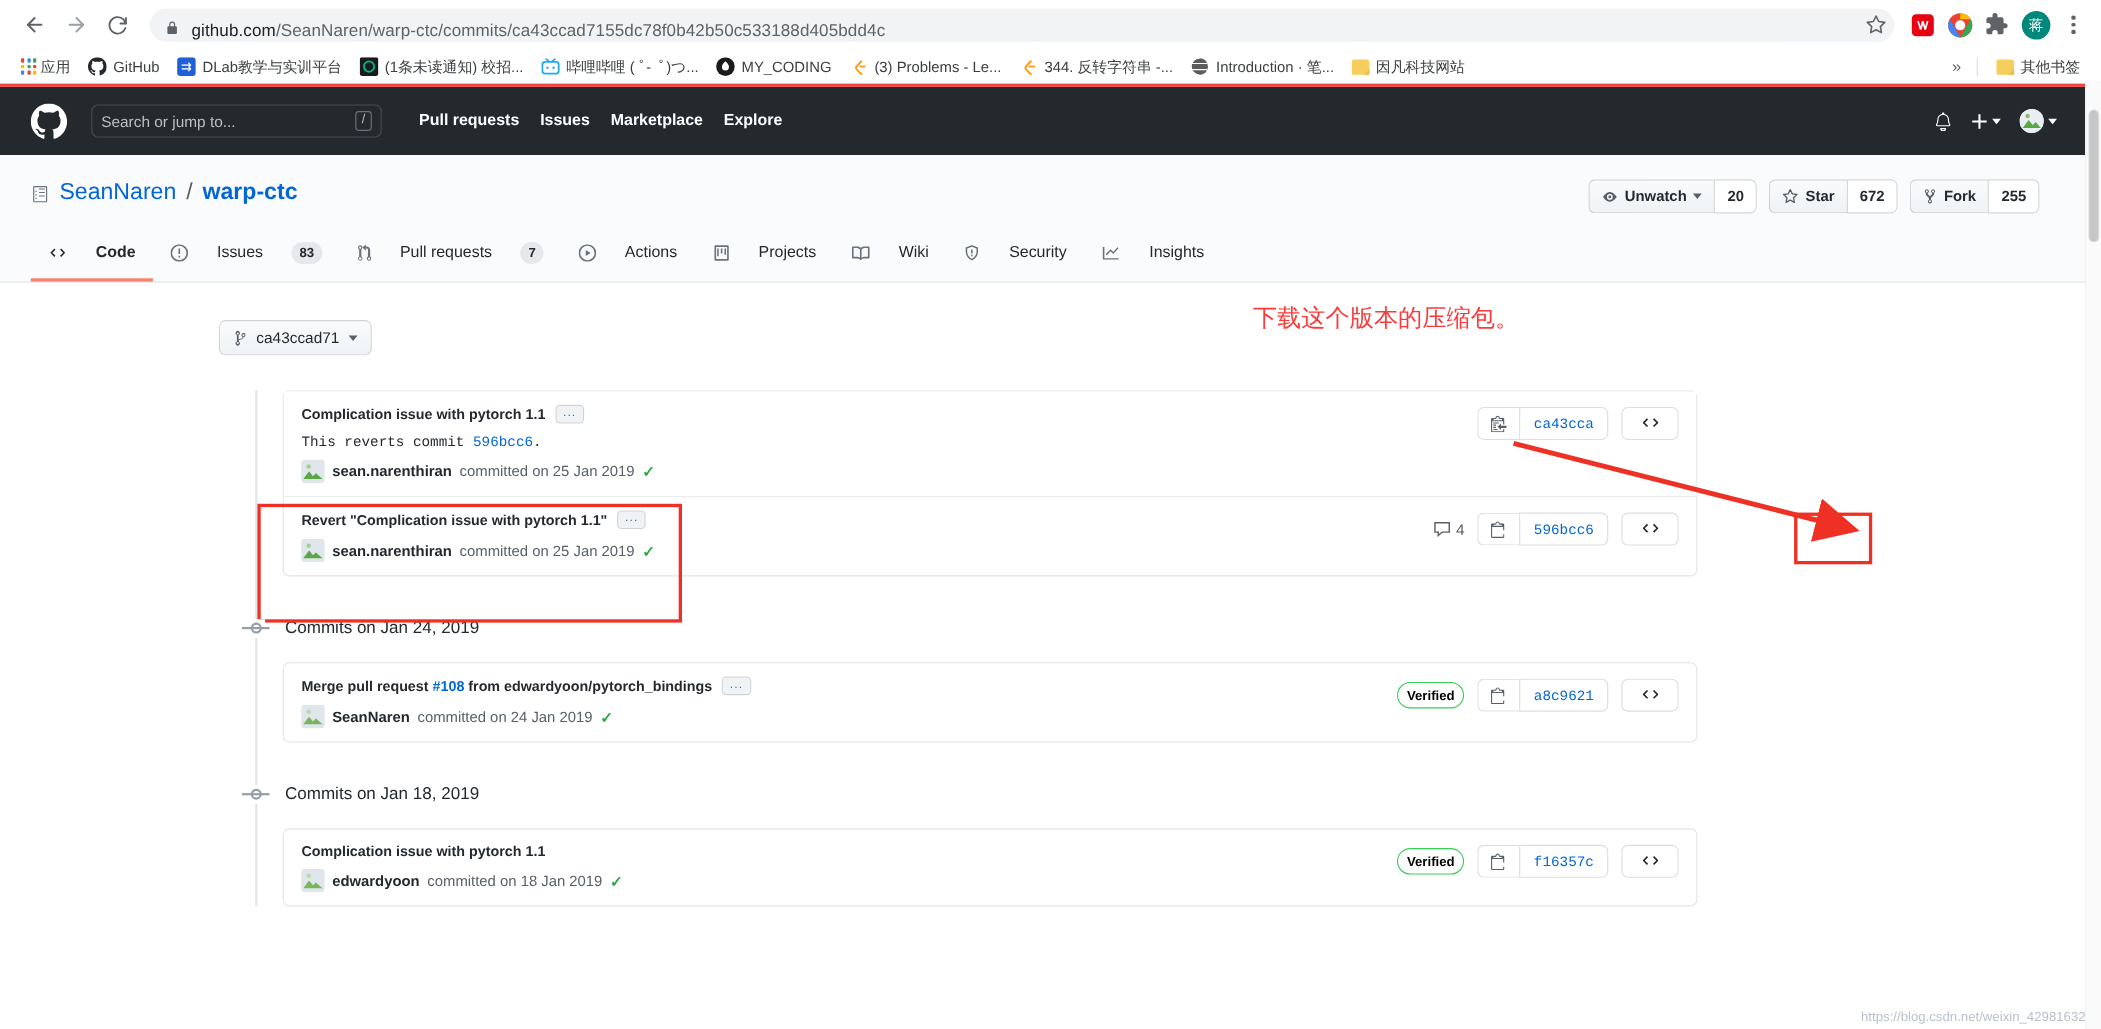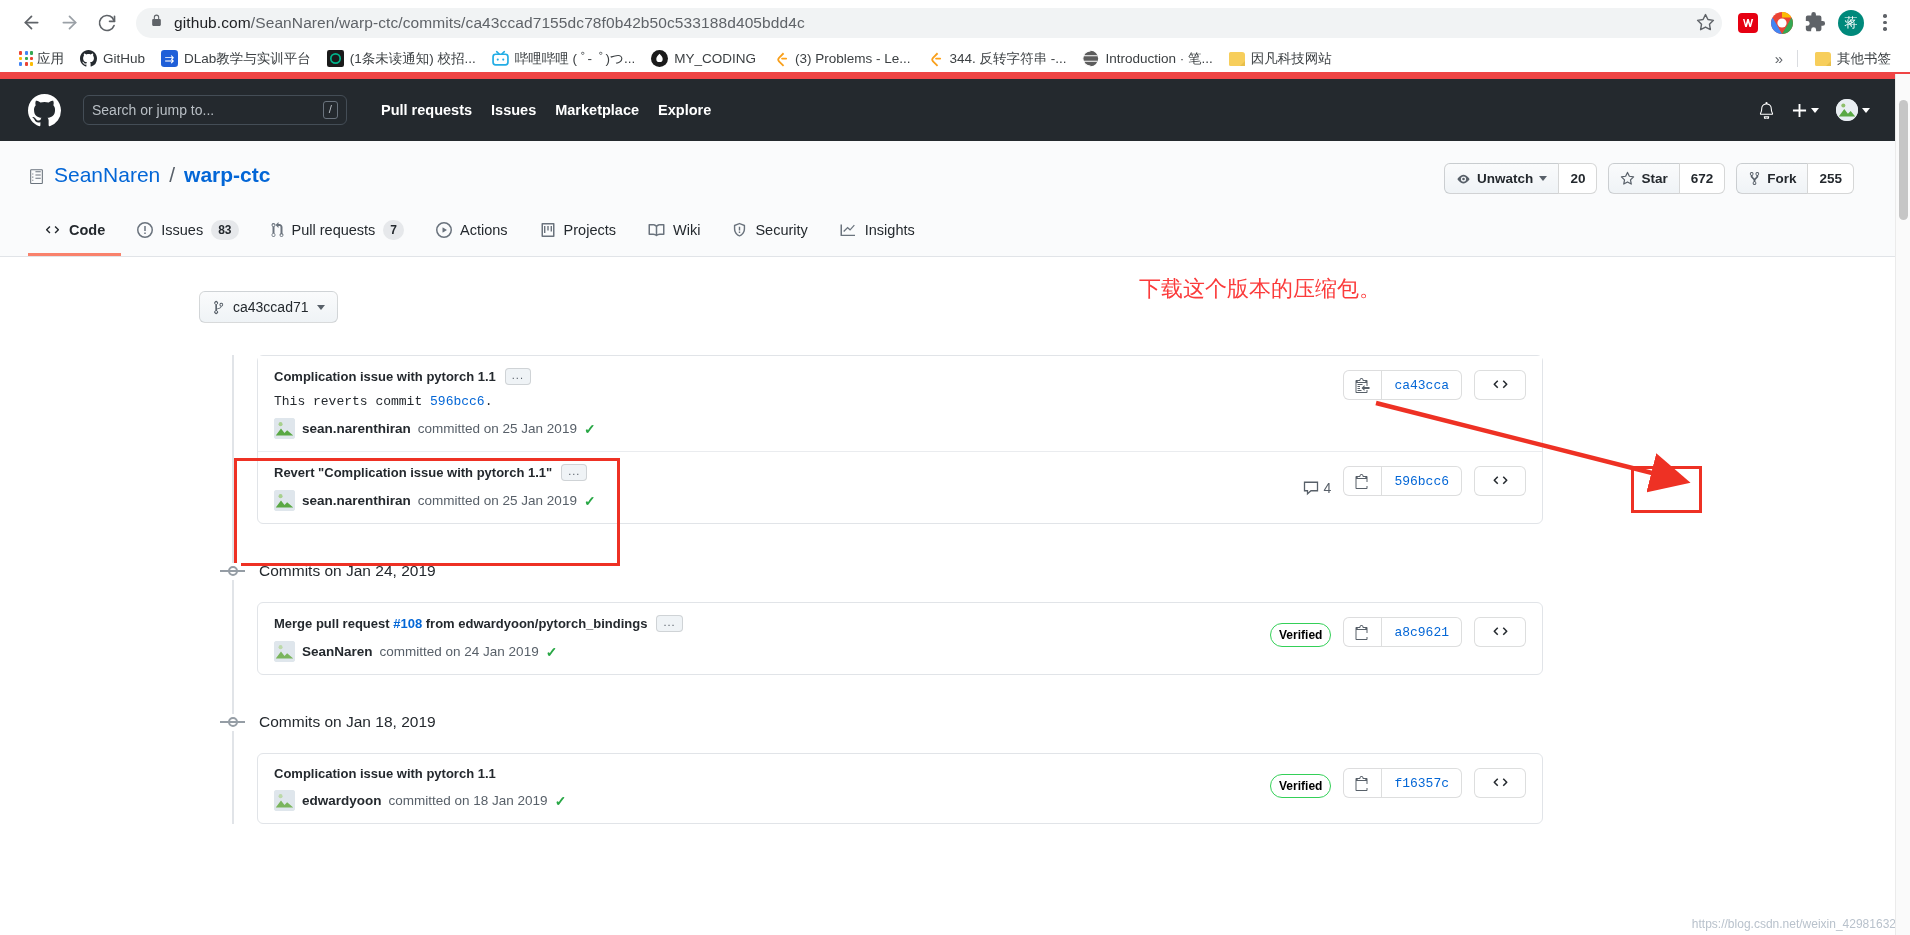--- a/index.html
+++ b/index.html
@@ -17,21 +17,21 @@
     padding: 0 14px; gap: 4px; background: #fff;
   }
   .nav-btn {
     width: 34px; height: 34px; display: flex; align-items: center;
     justify-content: center; border-radius: 50%; color: #5f6368;
     font-size: 19px; flex: 0 0 auto;
   }
   .nav-btn svg { display: block; }
   .omnibox {
     flex: 1 1 auto; height: 30px; background: #f1f3f4; border-radius: 16px;
-    display: flex; align-items: center; padding: 0 14px; margin: 0 6px 0 8px;
+    display: flex; align-items: flex-end; padding: 0 14px; margin: 0 6px 0 8px;
     min-width: 0;
   }
   .lock-icon { margin-right: 11px; flex: 0 0 auto; color: #5f6368; }
   .url-text {
     font-size: 15.5px; color: #202124; white-space: nowrap;
     overflow: hidden; text-overflow: ellipsis; letter-spacing: .1px;
   }
   .url-text .dim { color: #5f6368; }
   .star-btn { margin-left: -44px; z-index: 5; }
   .chrome-right { display: flex; align-items: center; gap: 10px; padding-left: 10px; }
@@ -41,21 +41,21 @@
     color: #fff; font-size: 13px; display: flex; align-items: center;
     justify-content: center; flex: 0 0 auto;
   }
   .kebab { width: 22px; display: flex; flex-direction: column; align-items: center;
            gap: 3px; padding: 2px 0; }
   .kebab i { width: 3.5px; height: 3.5px; background: #5f6368; border-radius: 50%; display: block; }
 
   
   .bookmarks-bar {
     height: 34px; display: flex; align-items: center; padding: 0 12px;
-    gap: 2px; border-bottom: 7px solid #ef4444; background: #fff;
+    gap: 2px; border-bottom: 3px solid #ef4444; background: #fff;
     font-size: 13.5px; color: #3c4043; position: relative;
   }
   .bm {
     display: flex; align-items: center; gap: 6px; padding: 3px 7px;
     border-radius: 4px; white-space: nowrap; max-width: 190px;
   }
   .bm .lbl { overflow: hidden; text-overflow: ellipsis; }
   .bm-ico { width: 17px; height: 17px; flex: 0 0 auto; display: block; }
   .apps-grid { display: grid; grid-template-columns: repeat(3,3.2px); gap: 2.4px; width: 12px; }
   .apps-grid i { width: 3.2px; height: 3.2px; border-radius: 1px; display: block; }
@@ -113,21 +113,21 @@
   .btn-main, .btn-count {
     border: 1px solid rgba(27,31,35,.18); background: linear-gradient(#fafbfc,#eff3f6);
     font-size: 13.5px; color: #24292e; display: flex; align-items: center;
     padding: 0 11px; gap: 6px; white-space: nowrap;
   }
   .btn-main { border-radius: 6px 0 0 6px; border-right: none; font-weight: 600; }
   .btn-count { border-radius: 0 6px 6px 0; background: #fff; font-weight: 600; }
   .btn-main svg { flex: 0 0 auto; }
   .gh-tabs { display: flex; gap: 0; margin-top: 17px; }
   .gh-tab {
-    display: flex; align-items: center; gap: 8px; padding: 9px 16px 13px 16px;
+    display: flex; align-items: center; gap: 26px; padding: 9px 16px 13px 16px;
     font-size: 14.5px; color: #24292e; border-bottom: 3px solid transparent;
     white-space: nowrap;
   }
   .gh-tab.active { font-weight: bold; border-bottom-color: #f9826c; }
   .gh-tab svg { fill: #6a737d; flex: 0 0 auto; }
   .gh-tab.active svg { fill: #24292e; }
   .counter {
     background: rgba(209,213,218,.5); border-radius: 20px; font-size: 12px;
     padding: 1px 7px; color: #24292e; font-weight: 600; line-height: 1.5;
   }
@@ -190,21 +190,21 @@
   .commit-meta {
     display: flex; align-items: center; gap: 7px; margin-top: 9px;
     font-size: 13.5px; color: #586069;
   }
   .mini-avatar {
     width: 21px; height: 21px; border-radius: 3px; background: #dde3e8;
     display: flex; align-items: center; justify-content: center; overflow: hidden; flex: 0 0 auto;
   }
   .author { color: #24292e; font-weight: 600; }
   .check { color: #28a745; font-size: 14px; font-weight: bold; }
-  .commit-right { display: flex; align-items: flex-end; gap: 12px; flex: 0 0 auto; padding-top: 2px; }
+  .commit-right { display: flex; align-items: center; gap: 12px; flex: 0 0 auto; padding-top: 2px; }
   .verified-badge {
     border: 1px solid #34d058; border-radius: 20px; color: #000000;
     font-size: 12px; font-weight: 600; padding: 2px 8px; line-height: 18px;
   }
   .comment-count { display: flex; align-items: center; gap: 5px; color: #586069; font-size: 14px; }
   .sha-group { display: flex; align-items: stretch; height: 30px; }
   .sha-copy {
     border: 1px solid rgba(27,31,35,.15); border-right: none; border-radius: 6px 0 0 6px;
     background: #fff; display: flex; align-items: center; padding: 0 11px;
   }

